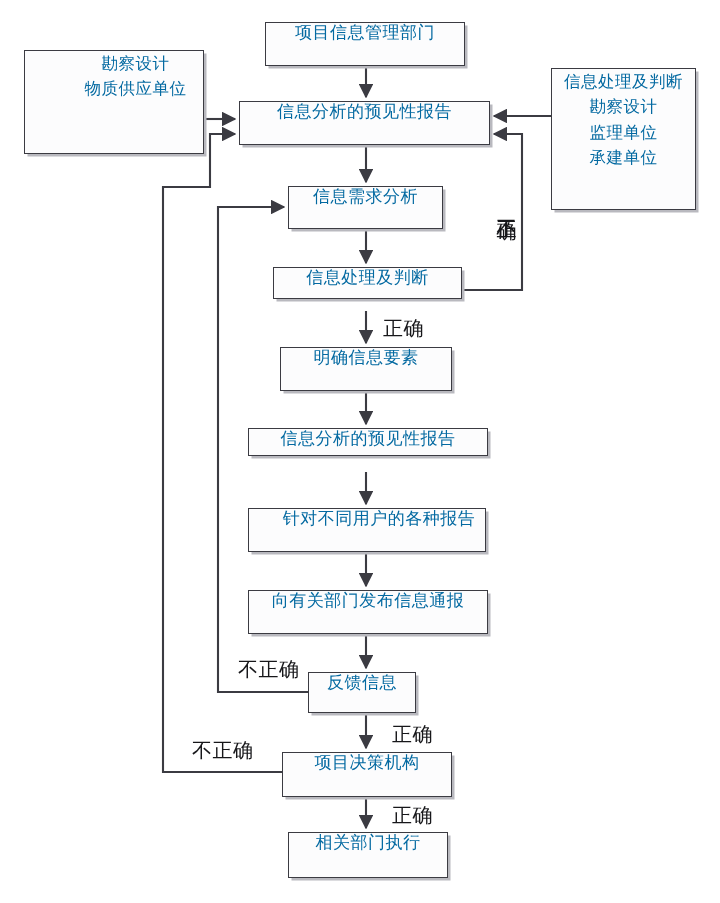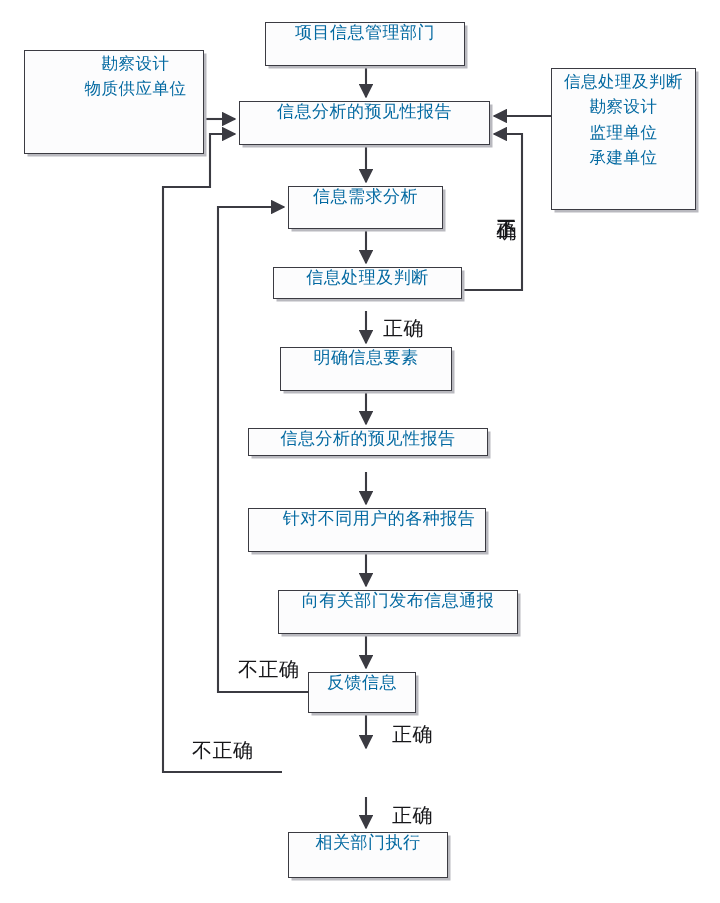--- a/index.html
+++ b/index.html
@@ -127,28 +127,31 @@
   </div>
 
   <div class="node" style="left:248px; top:428px; width:240px; height:28px;">
     <span class="line">信息分析的预见性报告</span>
   </div>
 
   <div class="node" style="left:248px; top:508px; width:238px; height:44px;padding-left:24px;">
     <span class="line">针对不同用户的各种报告</span>
   </div>
 
-  <div class="node" style="left:248px; top:590px; width:240px; height:44px;margin-left:30px;">
+  <div class="node" style="left:248px; top:590px; width:240px; height:44px;">
     <span class="line">向有关部门发布信息通报</span>
   </div>
 
   <div class="node" style="left:308px; top:672px; width:108px; height:41px;">
     <span class="line">反馈信息</span>
   </div>
 
+  <div class="node" style="left:282px; top:752px; width:170px; height:45px;">
+    <span class="line">项目决策机构</span>
+  </div>
 
   <div class="node" style="left:288px; top:832px; width:160px; height:46px;">
     <span class="line">相关部门执行</span>
   </div>
 
   <span class="edge-label vertical" style="left:497px; top:204px;">不正确</span>
 
   <span class="edge-label" style="left:383px; top:318px;">正确</span>
 
   <span class="edge-label" style="left:238px; top:659px;">不正确</span>

